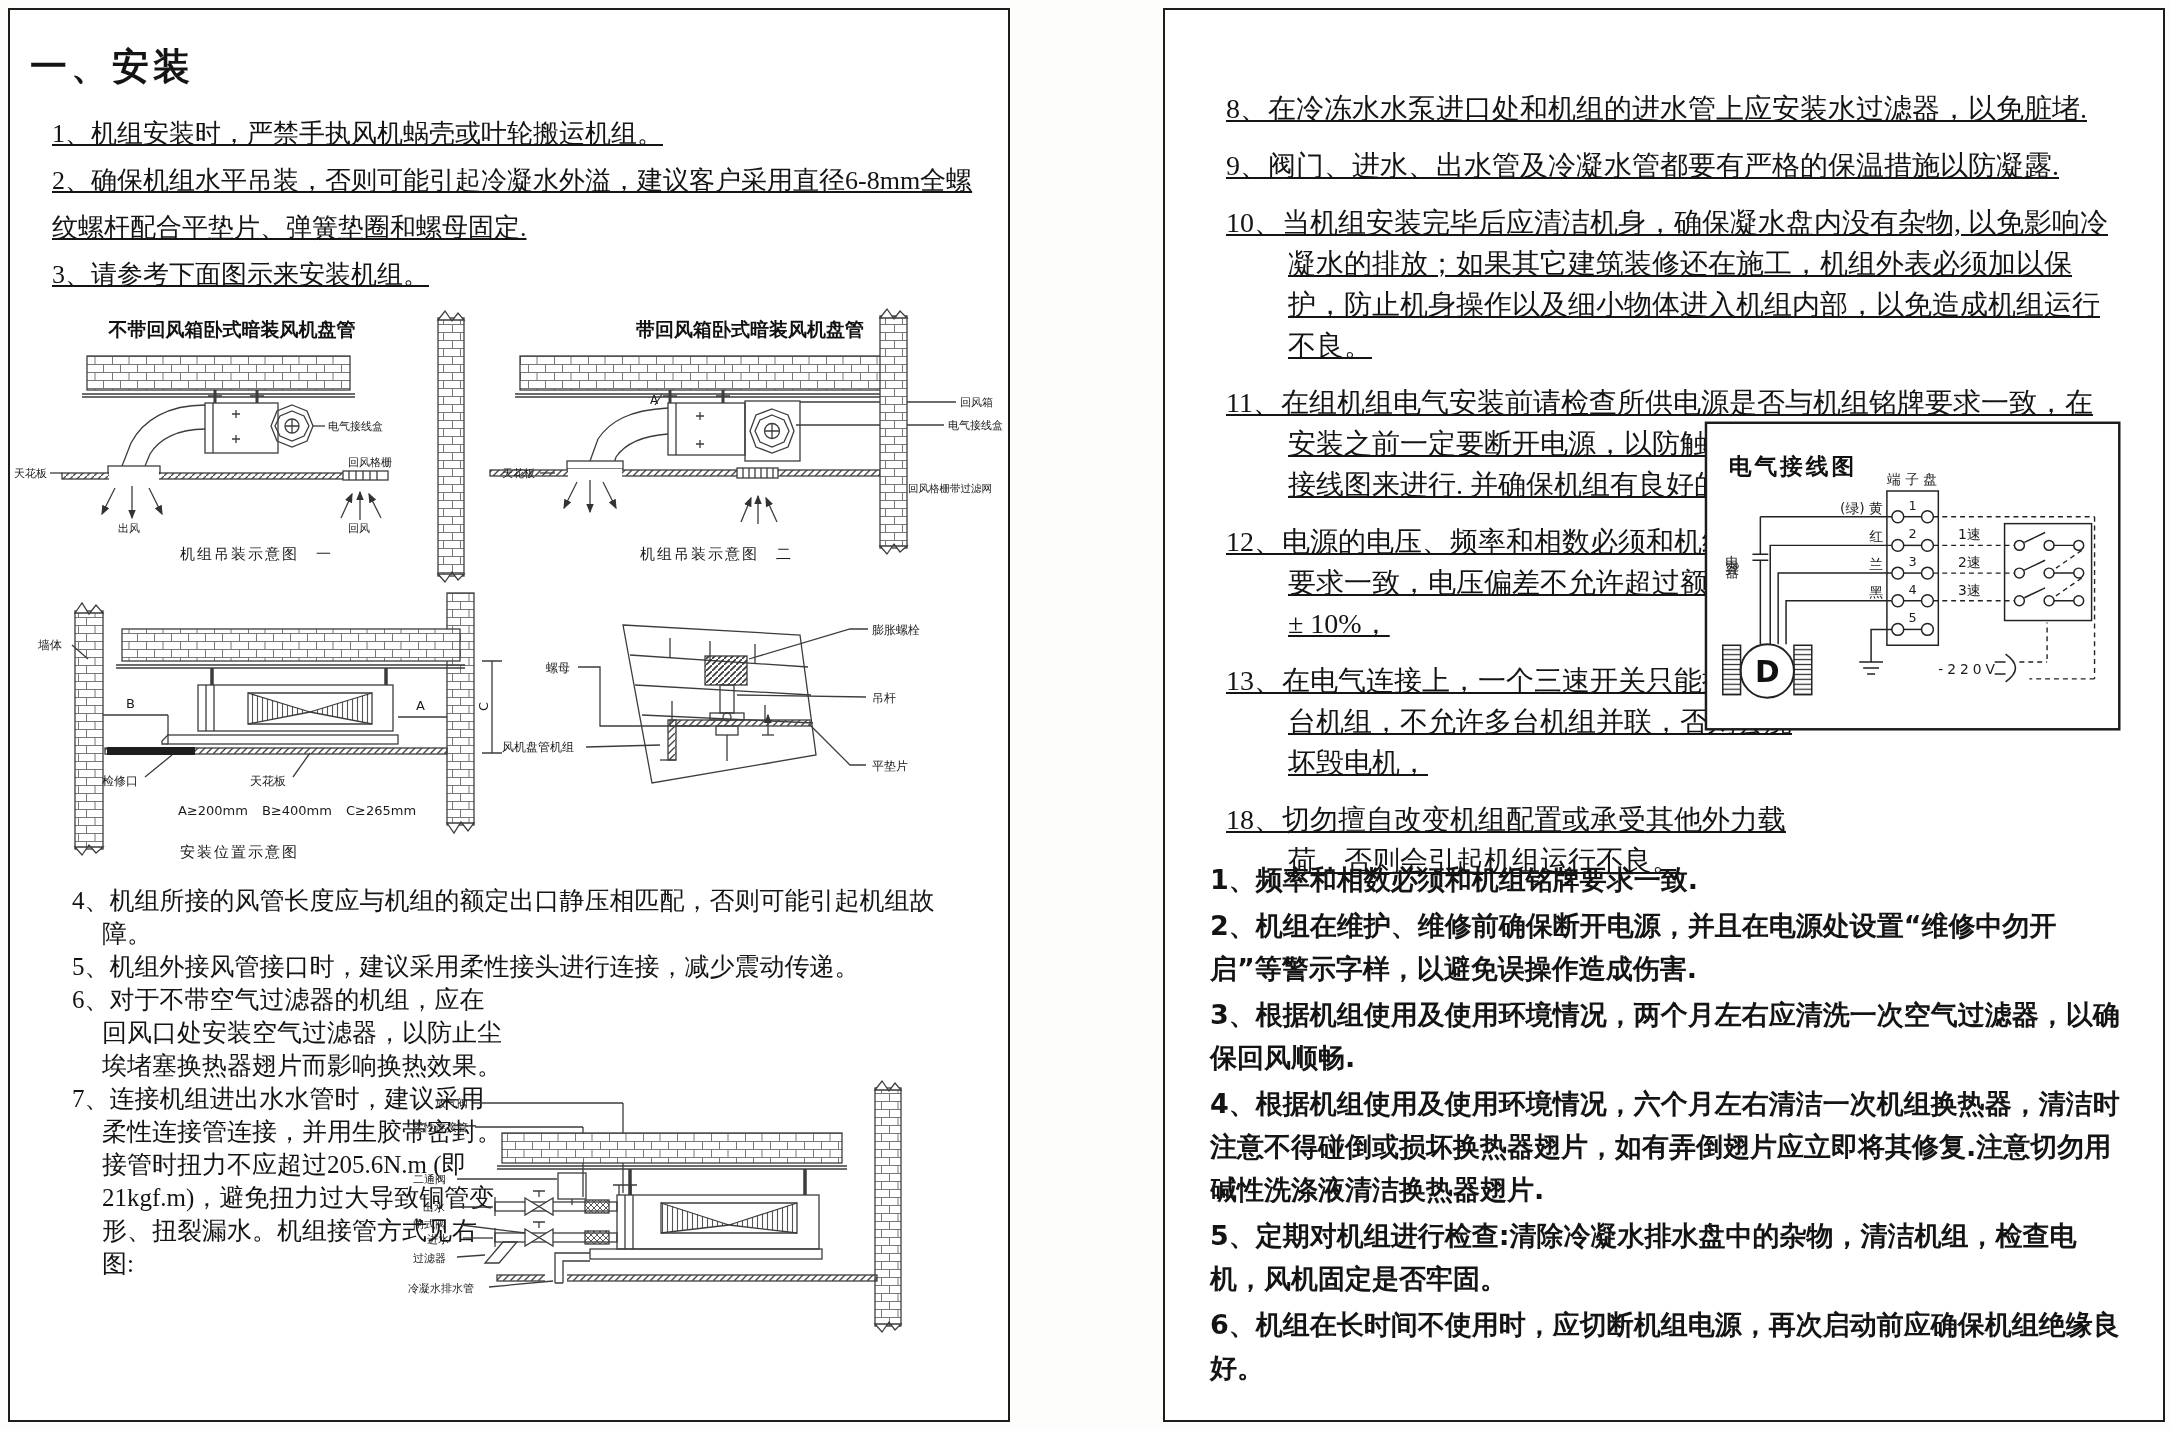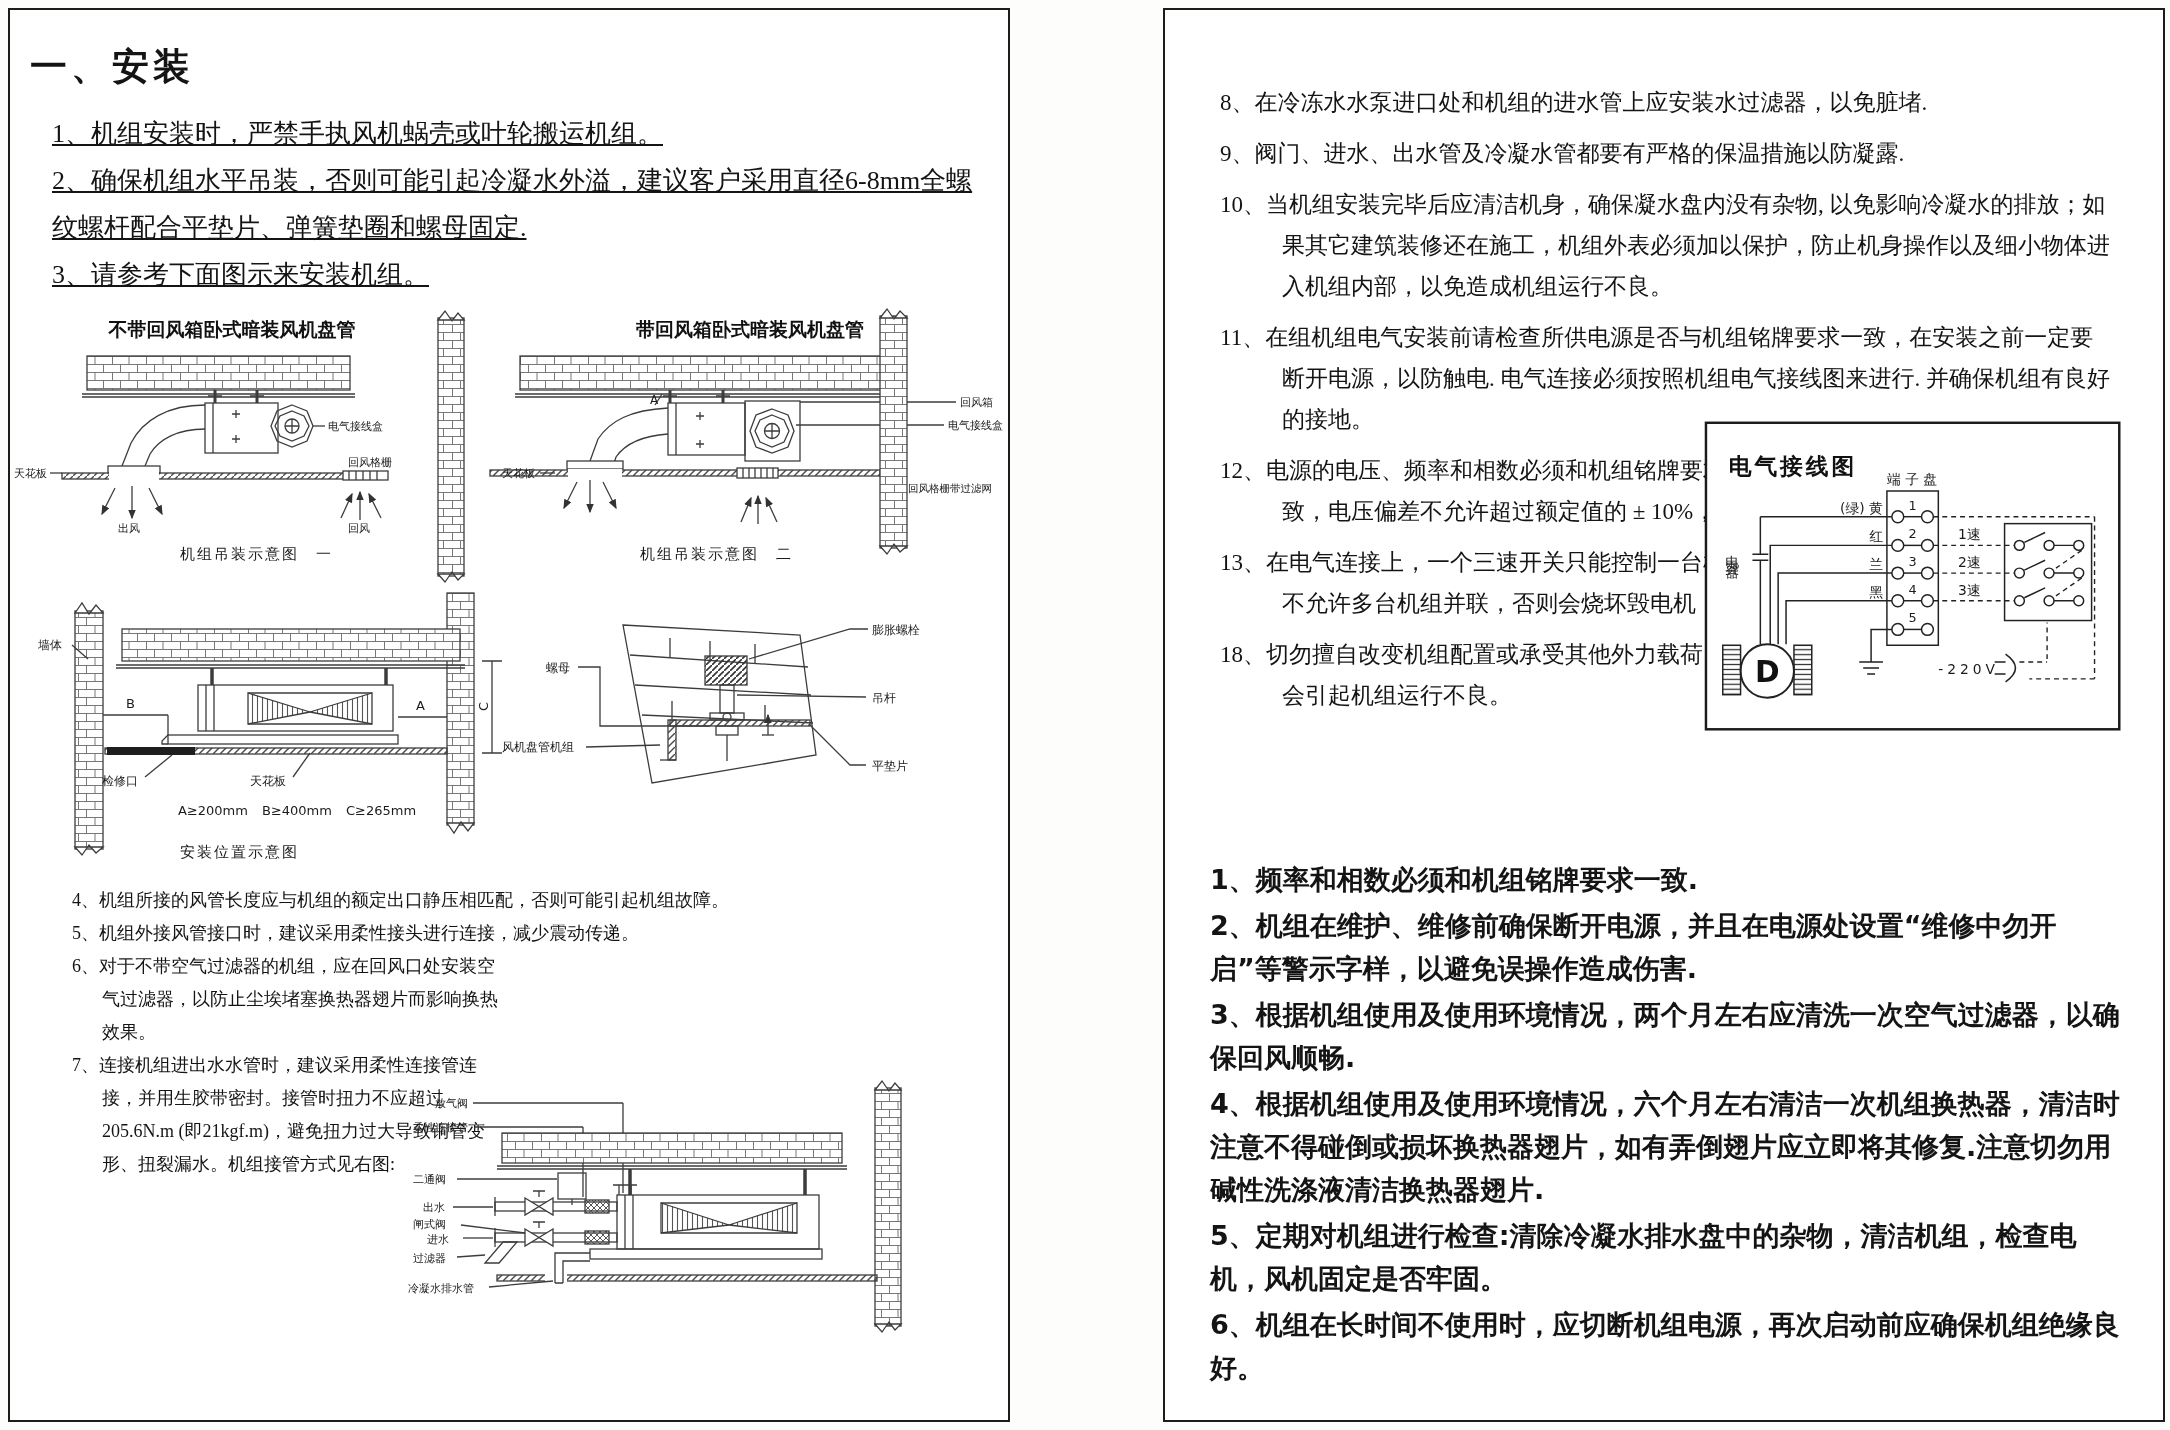--- a/index.html
+++ b/index.html
@@ -12,24 +12,24 @@
   #page-left{left:8px;top:8px;width:998px;height:1410px;}
   #page-right{left:1163px;top:8px;width:998px;height:1410px;}
   .abs{position:absolute;}
   .h1{
     font-family:"DejaVu Sans","Liberation Sans",sans-serif;
     font-size:37px;font-weight:bold;letter-spacing:4px;white-space:nowrap;
   }
   
   .items13 p{margin:0;font-size:26px;line-height:47px;text-decoration:underline;}
   
-  .items47 p{margin:0;font-size:18px;line-height:33px;padding-left:52px;text-indent:-30px;}
+  .items47 p{margin:0;font-size:25px;line-height:33px;padding-left:52px;text-indent:-30px;}
   .items47 p.nw{width:400px;}
   
-  .itemsR p{margin:10px;font-size:23px;line-height:41px;padding-left:62px;text-indent:-62px;}
+  .itemsR p{margin:16px;font-size:28px;line-height:41px;padding-left:62px;text-indent:-62px;text-decoration:underline;}
   .itemsR p.narrow{width:505px;}
   
   .maint p{
     margin:0 0 3px 0;font-size:27px;line-height:43px;
     font-family:"DejaVu Sans","Liberation Sans",sans-serif;font-weight:600;
   }
   .num{white-space:pre;}
   
   .s10{font:10.5px "DejaVu Sans",sans-serif;fill:#1b1b1b;}
   .s11{font:11px "DejaVu Sans",sans-serif;fill:#1b1b1b;}

